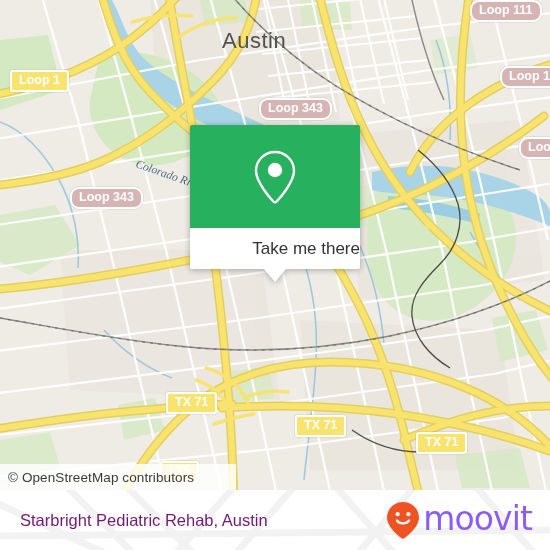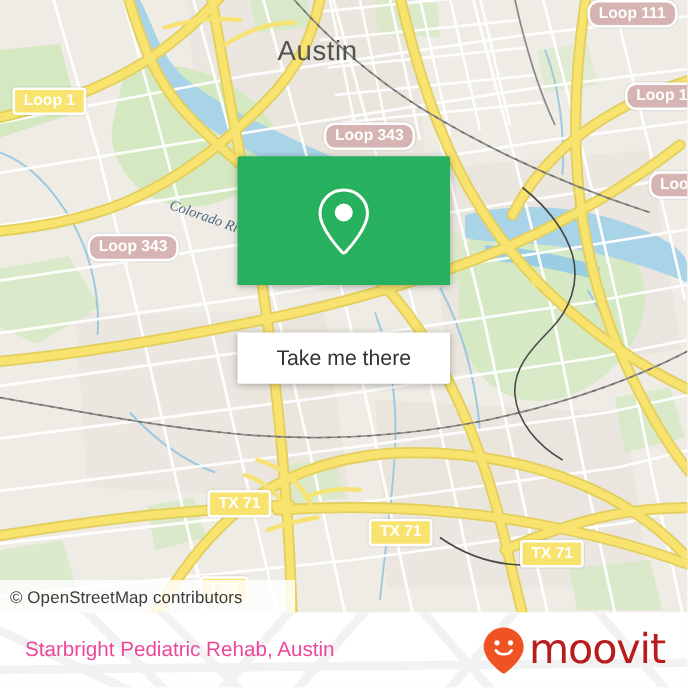--- a/index.html
+++ b/index.html
@@ -68,22 +68,21 @@
     display: flex;
     align-items: center;
     justify-content: center;
   }
   .popup-bottom {
     height: 41px;
     background: #ffffff;
     border-radius: 0 0 2px 2px;
     display: flex;
     align-items: center;
-    justify-content: center;
-    margin-top: 38px;
+    justify-content: flex-end;
   }
   .popup-bottom span {
     font-size: 17px;
     color: #333333;
     font-family: "Liberation Sans", sans-serif;
   }
   .popup-tail {
     position: absolute;
     left: 50%;
     top: 144px;
@@ -111,37 +110,37 @@
     opacity: 1;
   }
   .footer-title {
     position: absolute;
     left: 20px;
     top: 0;
     height: 60px;
     display: flex;
     align-items: center;
     font-size: 16.5px;
-    color: #ec4899;
+    color: #701a75;
     z-index: 3;
     font-family: "Liberation Sans", sans-serif;
   }
   .brand {
     position: absolute;
     right: 18px;
     top: 0;
     height: 60px;
     display: flex;
     align-items: center;
     gap: 3px;
     z-index: 3;
   }
   .brand-word {
     font-size: 33px;
-    color: #b91c1c;
+    color: #8b5cf6;
     letter-spacing: -0.9px;
     font-family: "DejaVu Sans", sans-serif;
     font-weight: 400;
     line-height: 1;
     position: relative;
     top: -2px;
   }
 </style>
 </head>
 <body>

